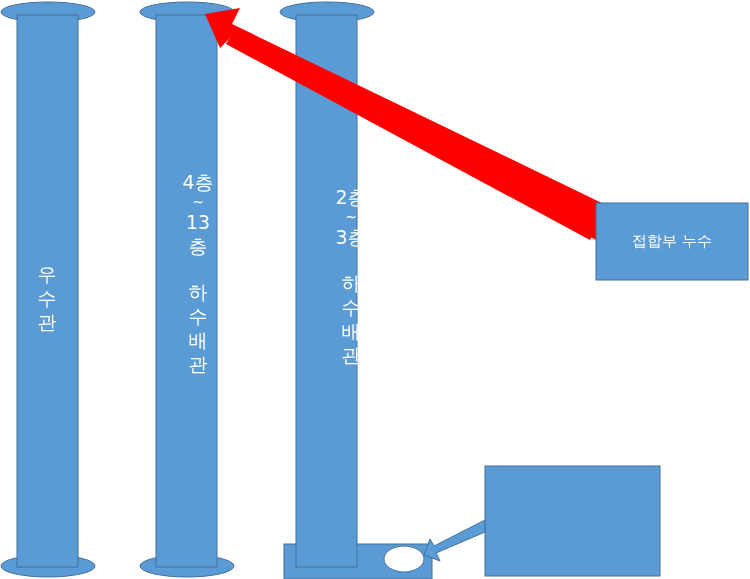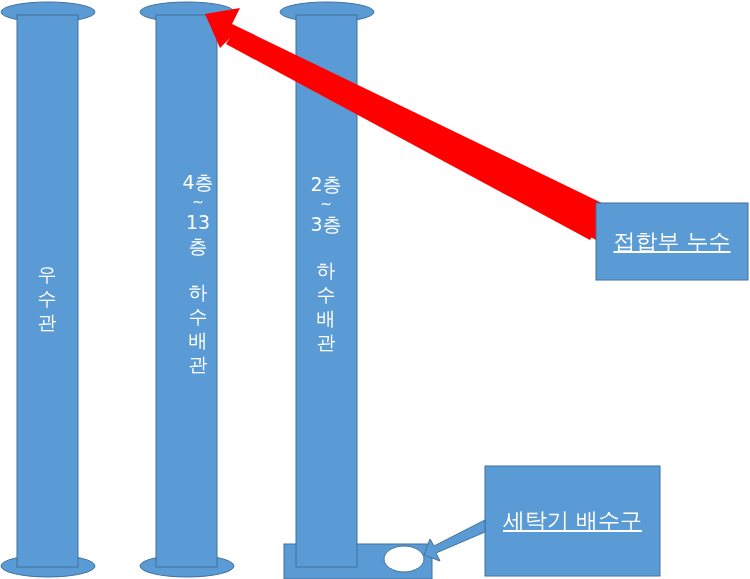--- a/index.html
+++ b/index.html
@@ -1,20 +1,20 @@
 <!DOCTYPE html>
 <html><head>
   <meta charset="utf-8">
   <style>
     html, body { margin: 0; padding: 0; background: #ffffff; }
     .canvas { position: relative; width: 750px; height: 579px; overflow: hidden; background: #ffffff; font-family: "DejaVu Sans", sans-serif; }
     svg.shapes { position: absolute; left: 0; top: 0; }
     .vtext { position: absolute; color: #ffffff; text-align: center; font-size: 19px; line-height: 24px; width: 60px; }
     .vtext span { display: block; }
-    .box-label { position: absolute; color: #ffffff; font-size: 22px; display: flex; align-items: center; justify-content: center; text-decoration: underline; }
+    .box-label { position: absolute; color: #ffffff; font-size: 15px; display: flex; align-items: center; justify-content: center; }
   </style>
 </head>
 <body>
 
 <div class="canvas">
   <svg class="shapes" width="750" height="579" viewBox="0 0 750 579">
 
     <g>
       <ellipse cx="48" cy="12" rx="47" ry="10" fill="#5b9bd5" stroke="#41719c" stroke-width="1"></ellipse>
       <ellipse cx="48" cy="566" rx="47" ry="11" fill="#5b9bd5" stroke="#41719c" stroke-width="1"></ellipse>
@@ -56,26 +56,25 @@
     <span style="font-size:14px; line-height:16px;">~</span>
     <span>13</span>
     <span>층</span>
     <span style="height:22px;"></span>
     <span>하</span>
     <span>수</span>
     <span>배</span>
     <span>관</span>
   </div>
 
-  <div class="vtext" style="left:296px; top:172px;">
+  <div class="vtext" style="left:296px; top:185px;padding-left:25px;">
     <span>2층</span>
     <span style="font-size:14px; line-height:16px;">~</span>
     <span>3층</span>
     <span style="height:22px;"></span>
     <span>하</span>
     <span>수</span>
     <span>배</span>
     <span>관</span>
   </div>
 
   <div class="box-label" style="left:596px; top:203px; width:152px; height:77px;">접합부 누수</div>
-  <div class="box-label" style="left:485px; top:466px; width:175px; height:110px;">세탁기 배수구</div>
 </div>
 
 </body></html>

